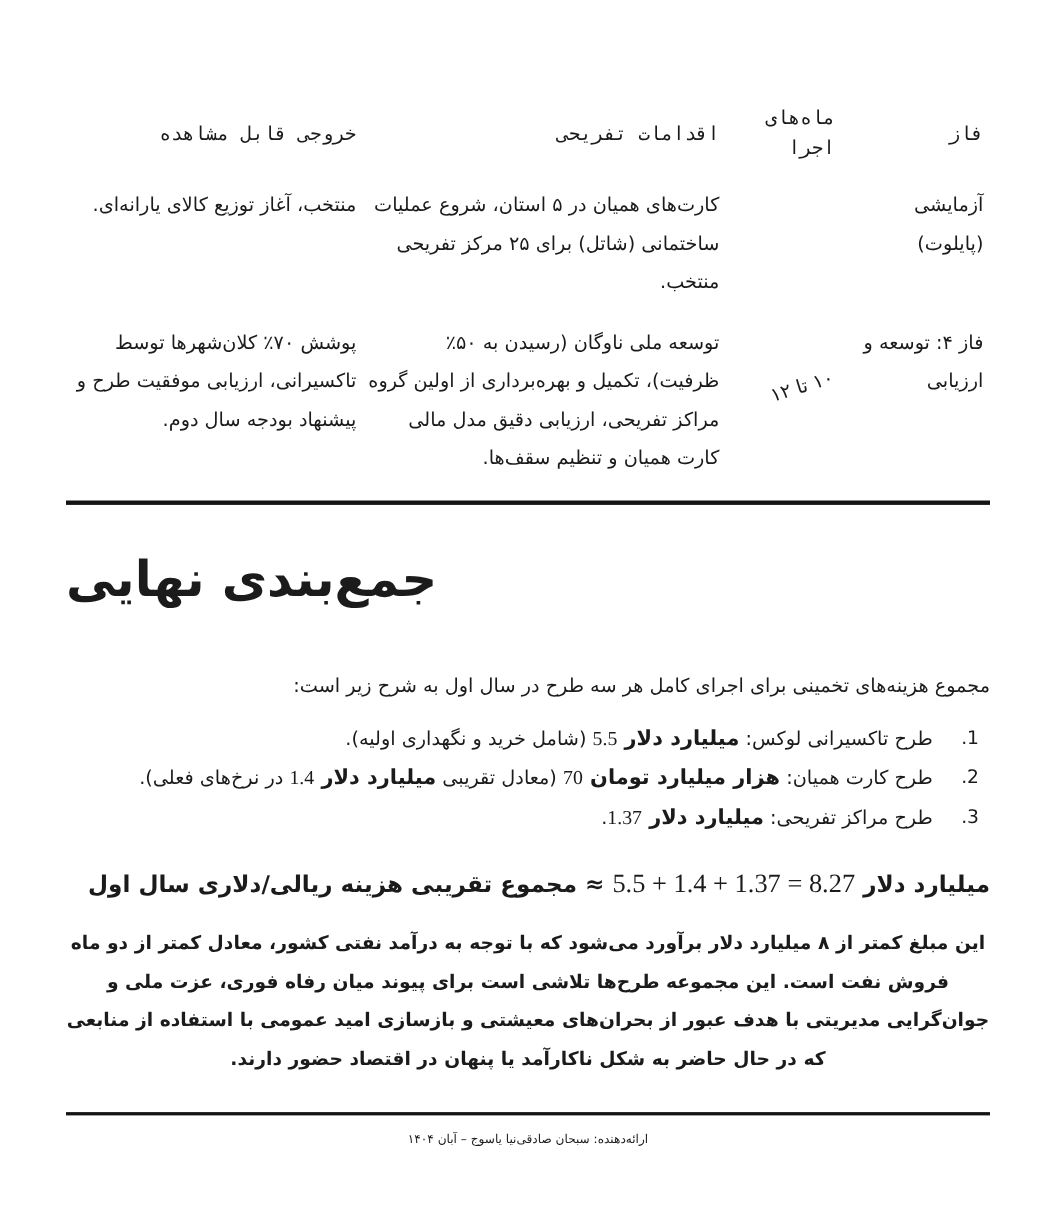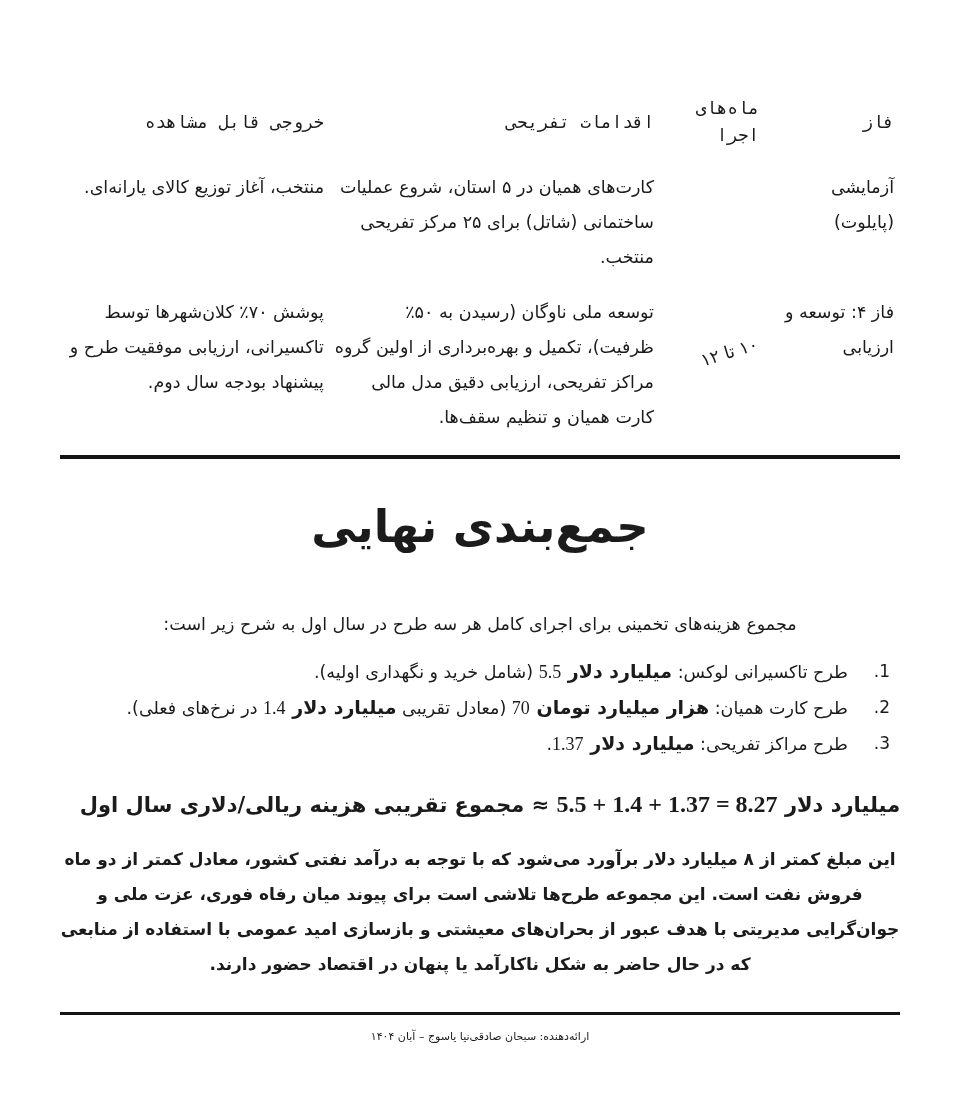--- a/index.html
+++ b/index.html
@@ -46,30 +46,30 @@
     margin-top:40px;
   }
   .rule{
     height:3.5px;background:#141414;width:100%;
     border:none;margin:0;
   }
   .rule-table{margin-top:6px;}
   
   .heading{
     margin-top:32px;
-    text-align:center;
+    text-align:left;
     font-size:45px;
     font-weight:700;
     line-height:72px;
   }
   .intro{
     margin-top:46px;
     font-size:17.5px;
     line-height:30px;
-    text-align:center;
+    text-align:right;
   }
   
   .cost-list{margin-top:16px;}
   .cost-item{
     position:relative;
     padding-right:52px;
     font-size:17.5px;
     line-height:33px;
     text-align:right;
   }
@@ -91,21 +91,21 @@
     margin:20px -32px 0 -12px;
     text-align:center;
     font-size:21px;
     font-weight:600;
     line-height:46px;
     white-space:nowrap;
   }
   .formula .f-math{
     font-family:"Liberation Serif","DejaVu Serif",serif;
     font-size:24px;
-    font-weight:700;
+    font-weight:400;
     direction:ltr;unicode-bidi:embed;
   }
   
   .closing{
     margin-top:14px;
     font-size:17px;
     line-height:35px;
     text-align:center;
     font-weight:bold;
   }

